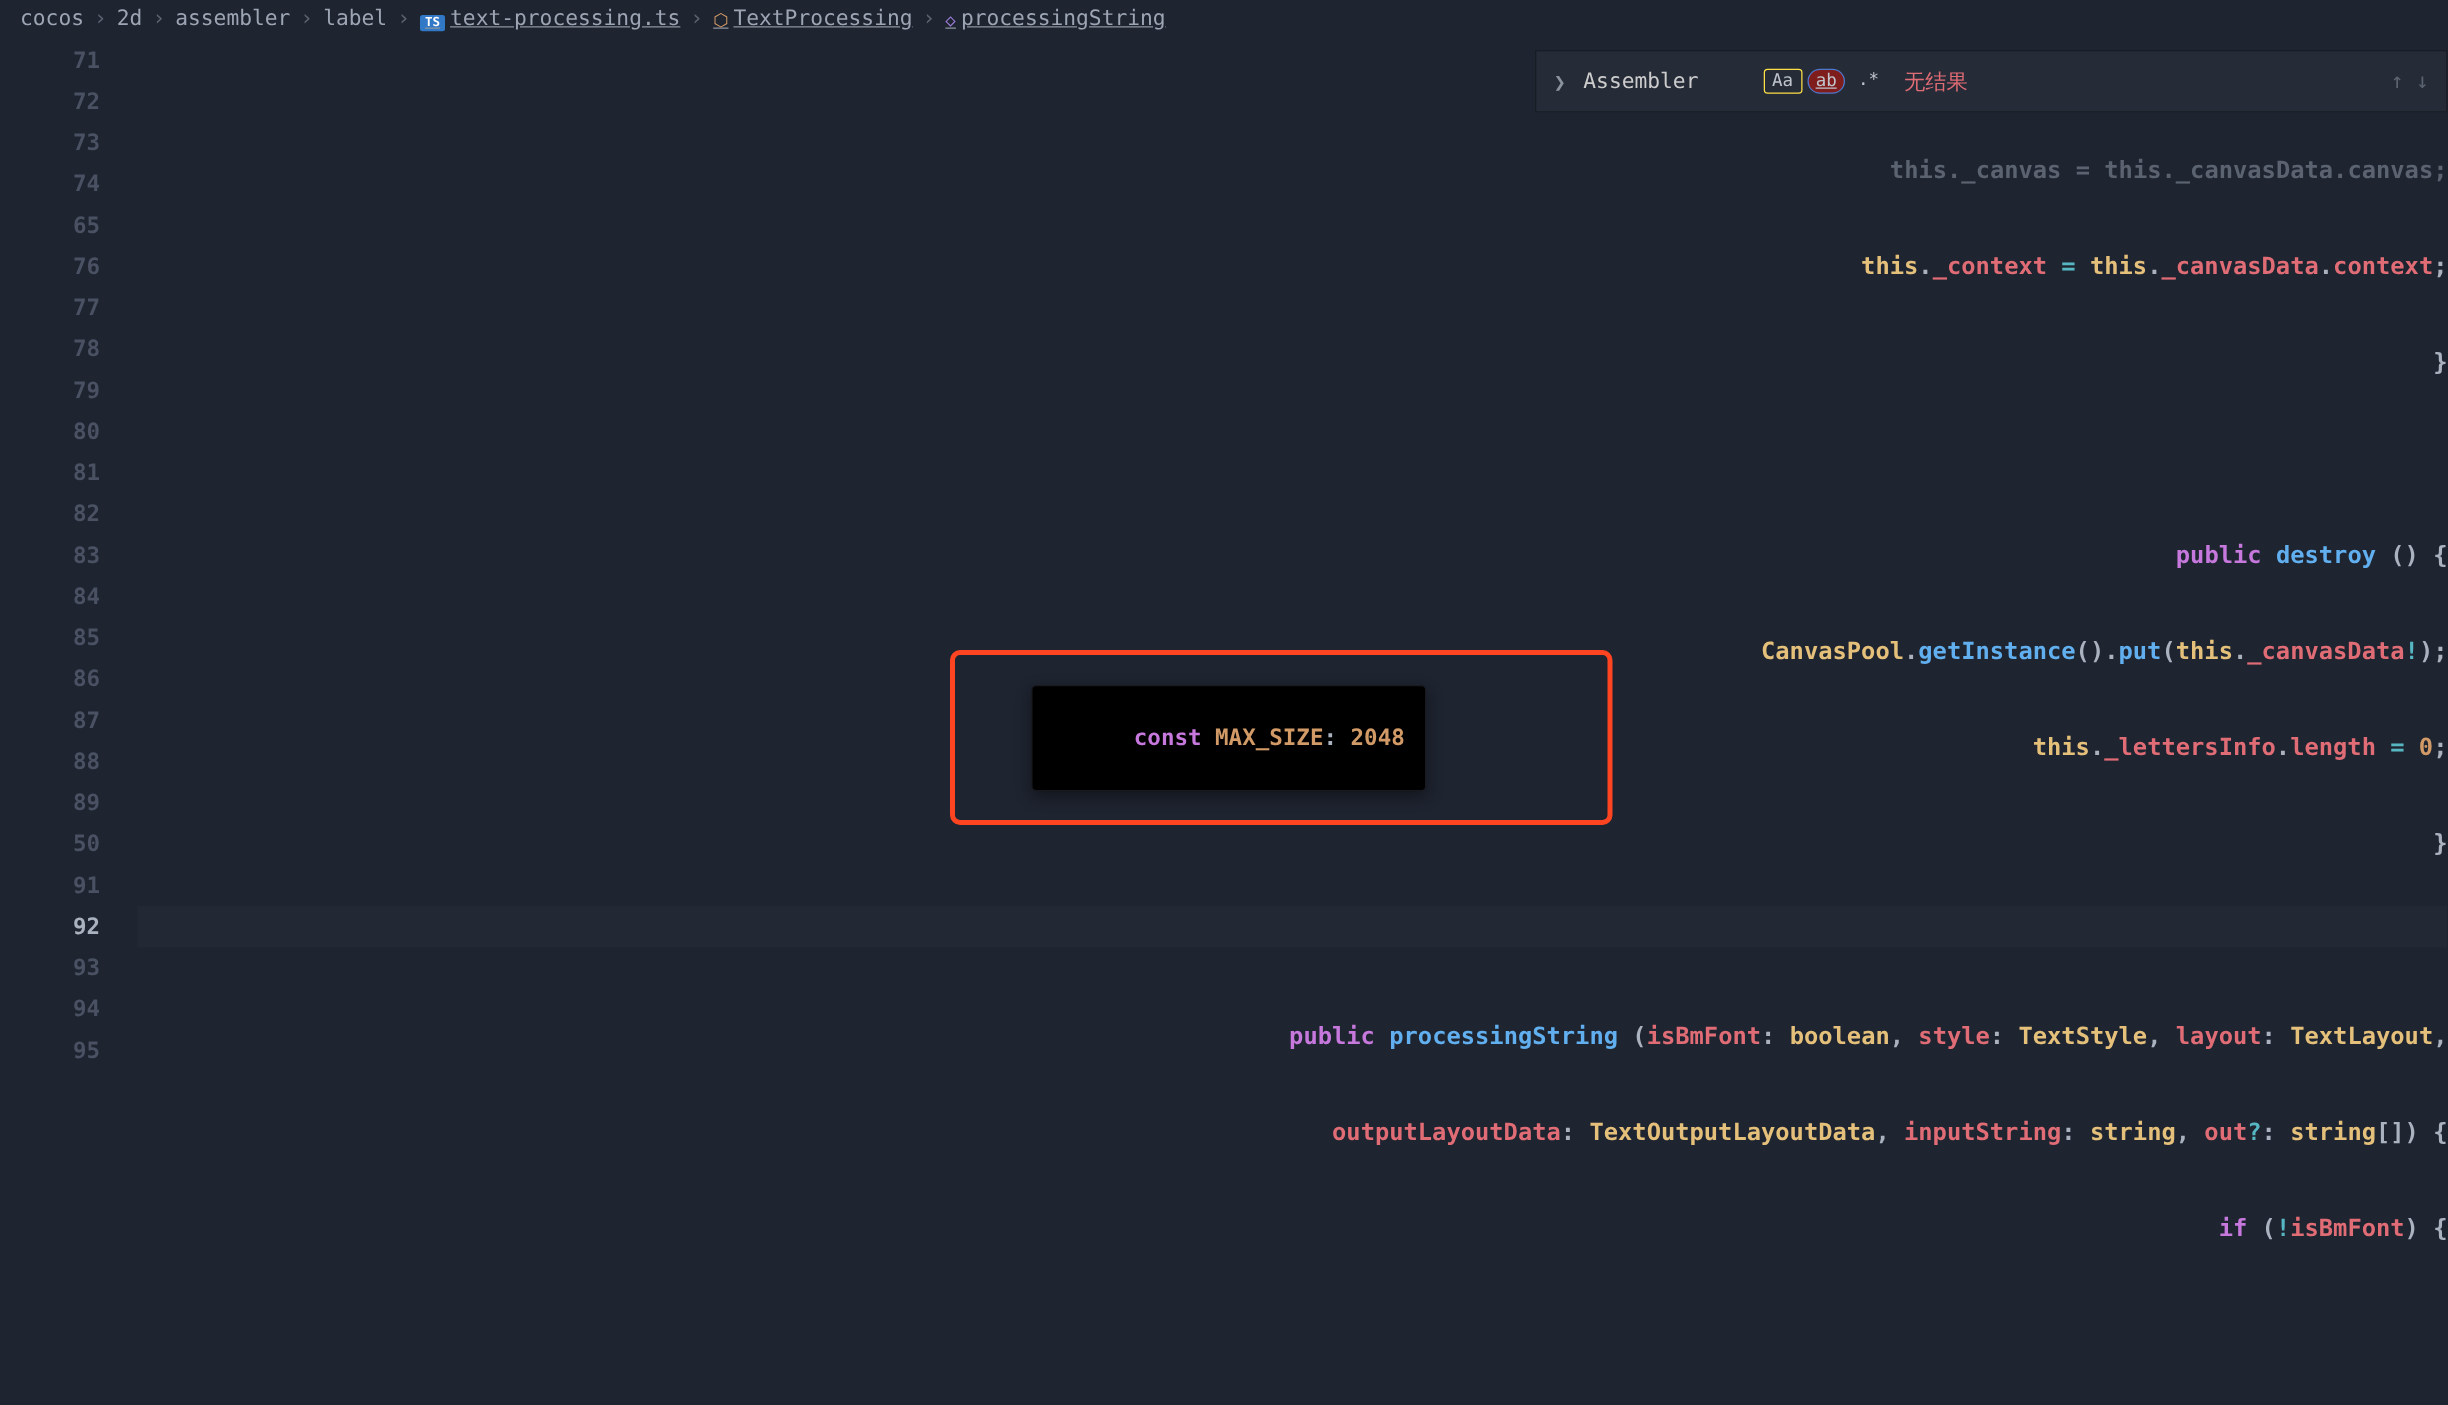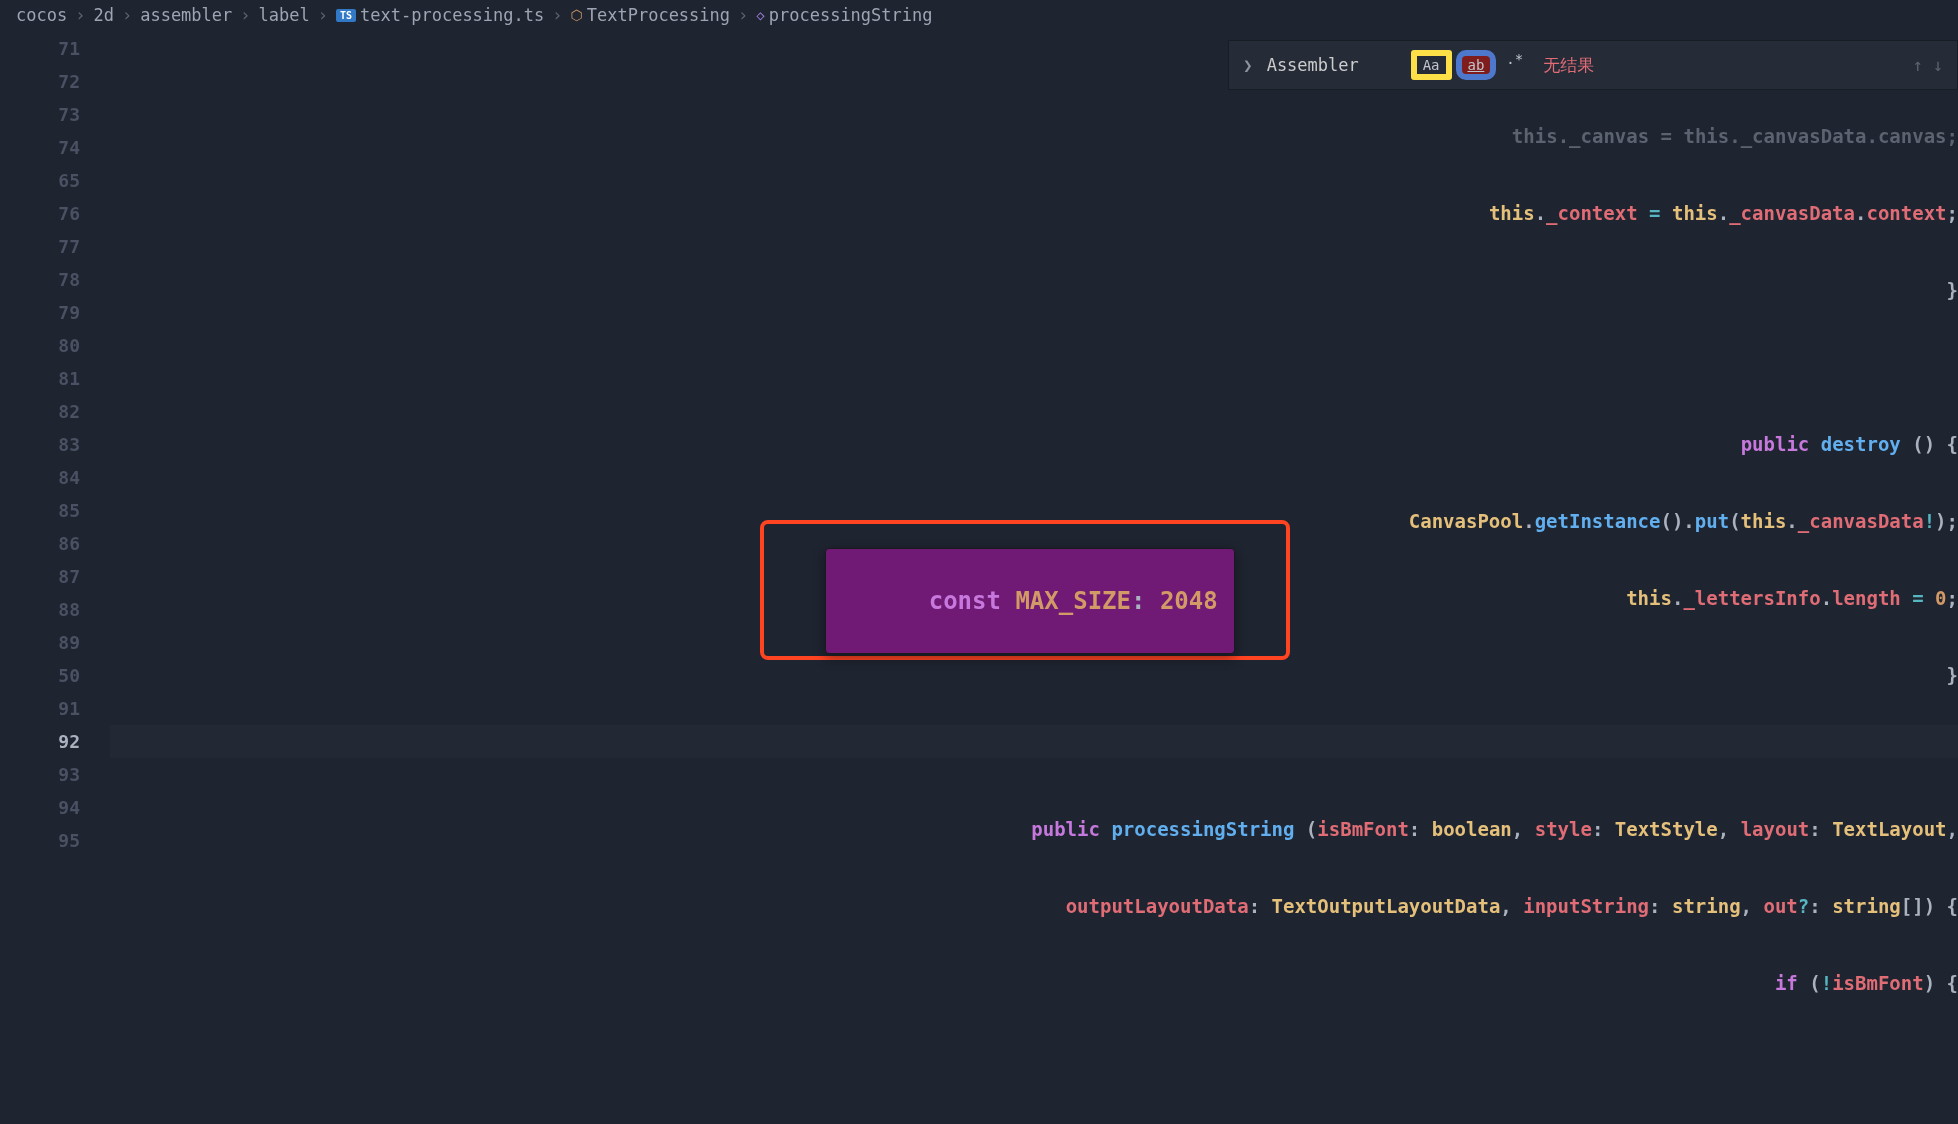--- a/index.html
+++ b/index.html
@@ -22,22 +22,23 @@
       height: 30px;
     }
     .breadcrumb .crumb {
       color: #9da5b4;
     }
     .breadcrumb .sep {
       color: #5c6370;
     }
     .breadcrumb .icon-ts {
       display: inline-flex;
-      align-items: center;
+      align-items: flex-end;
       gap: 4px;
+      text-decoration: underline;
     }
     .breadcrumb .ts-badge {
       background: #3178c6;
       color: #fff;
       font-size: 10px;
       padding: 1px 4px;
       border-radius: 2px;
       font-weight: bold;
     }
     .breadcrumb .sym-icon {
@@ -67,21 +68,21 @@
     .find-panel .find-input-area {
       flex: 0 0 auto;
       color: #cccccc;
       min-width: 130px;
     }
     .find-panel .btn-group {
       display: flex;
       gap: 4px;
     }
     .find-panel .tbtn {
-      border: 6px solid #fde047;
+      border: 1px solid #fde047;
       padding: 1px 6px;
       font-size: 14px;
       color: #c0c4cc;
       cursor: pointer;
       border-radius: 3px;
     }
     .find-panel .tbtn.active {
       border-color: #4d78cc;
       background: #7f1d1d;
       border-radius: 10px;
@@ -138,24 +139,24 @@
     .c-this { color: #e5c07b; }
     .c-prop { color: #e06c75; }
     .c-type { color: #e5c07b; }
     .c-param { color: #e06c75; }
     .c-op { color: #56b6c2; }
     .c-num { color: #d19a66; }
     .c-const { color: #d19a66; }
     .dim { color: #5c6370; }
     .hover-tooltip {
       position: absolute;
-      background: #701a75;
+      background: #000000;
       border: 1px solid #181a1f;
       padding: 10px 16px;
-      font-size: 24px;
+      font-size: 18px;
       border-radius: 4px;
       box-shadow: 0 4px 12px rgba(0,0,0,0.4);
       z-index: 5;
     }
     .annotation-box {
       position: absolute;
       border: 4px solid #ff4422;
       border-radius: 8px;
       pointer-events: none;
       z-index: 4;

